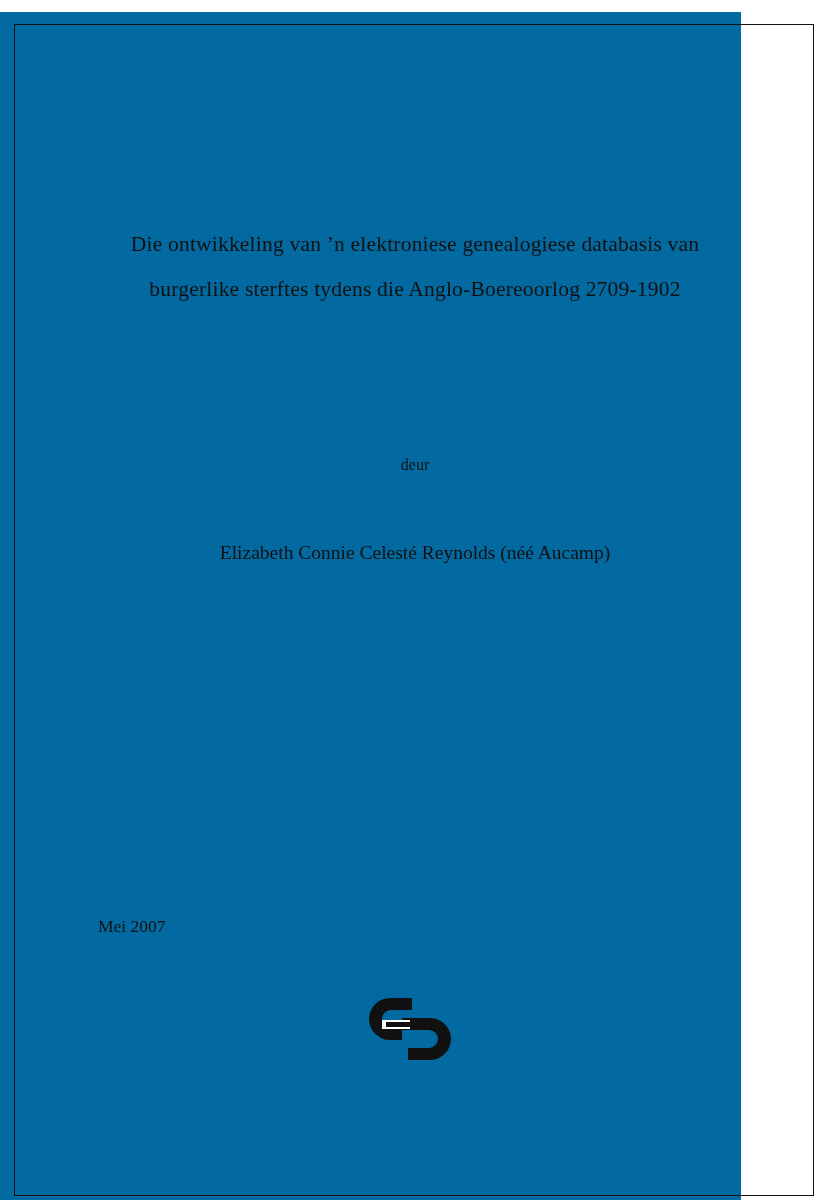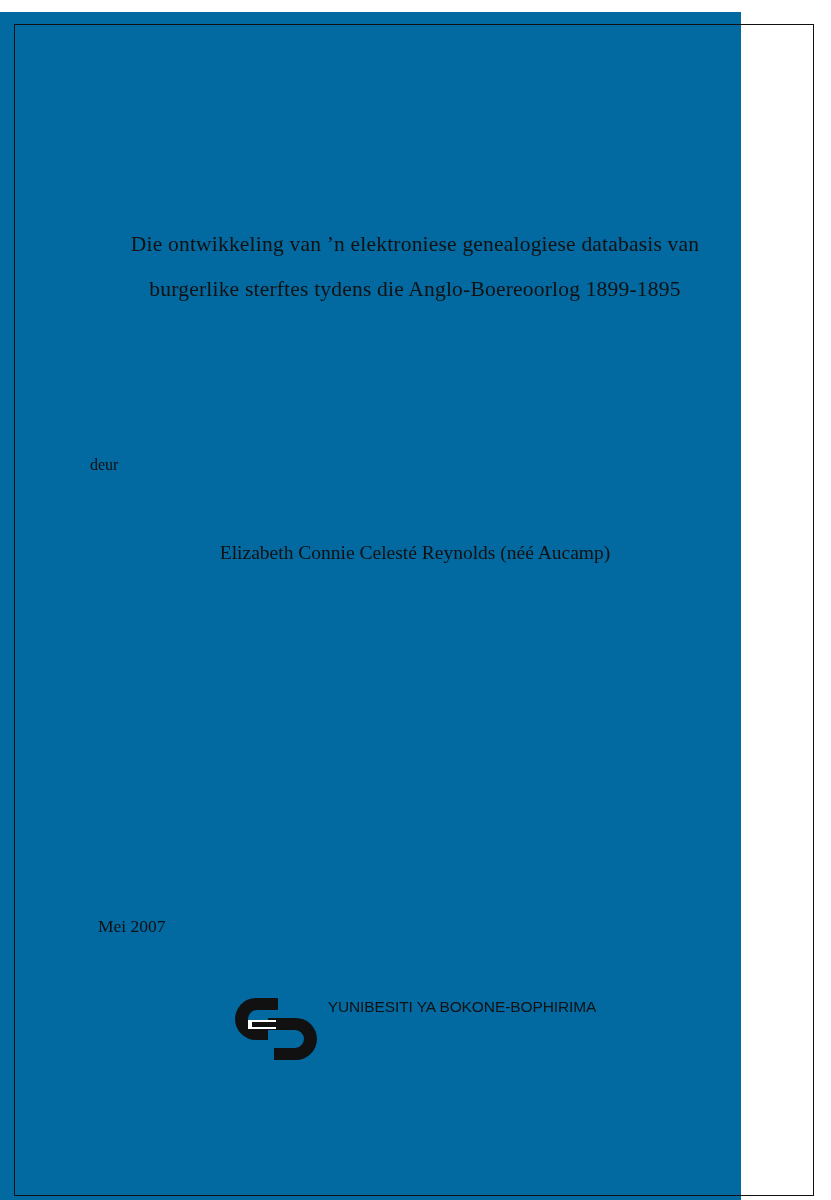--- a/index.html
+++ b/index.html
@@ -52,21 +52,21 @@
     line-height: 45px;
     letter-spacing: 0.2px;
     white-space: nowrap;
   }
 
   .by-word {
     position: absolute;
     top: 432px;
     left: 0;
     width: 650px;
-    text-align: left;
+    text-align: center;
     font-size: 16px;
   }
 
   .author {
     position: absolute;
     top: 518px;
     left: 0;
     width: 650px;
     text-align: center;
     font-size: 19.5px;
@@ -126,21 +126,21 @@
 <body>
 
 <div class="page">
 
   <div class="page-frame"></div>
 
   <div class="content">
 
     <div class="title-block">
       <div class="title-line">Die ontwikkeling van ’n elektroniese genealogiese databasis van</div>
-      <div class="title-line">burgerlike sterftes tydens die Anglo-Boereoorlog 1899-1895</div>
+      <div class="title-line">burgerlike sterftes tydens die Anglo-Boereoorlog 2709-1902</div>
     </div>
 
     <div class="by-word">deur</div>
 
     <div class="author">Elizabeth Connie Celesté Reynolds (néé Aucamp)</div>
 
 
     <div class="supervisor-block">
       <div>Mei 2007</div>
     </div>
@@ -150,18 +150,17 @@
         <svg viewBox="0 0 86 74" width="86" height="74" xmlns="http://www.w3.org/2000/svg" aria-hidden="true">
 
           <path d="M44 6 H22 A21 21 0 0 0 22 48 H34 V36 H23 A9 9 0 0 1 23 18 H44 Z" fill="#111111"></path>
           <path d="M40 26 H62 A21 21 0 0 1 62 68 H40 V56 H61 A9 9 0 0 0 61 38 H40 Z" fill="#111111"></path>
           <rect x="34" y="26" width="12" height="12" fill="#111111"></rect>
           <rect x="14" y="28" width="28" height="9" fill="#ffffff"></rect>
           <rect x="18" y="30" width="24" height="5" fill="#111111"></rect>
         </svg>
       </div>
       <div class="logo-text">
-        <div>YUNIBESITI YA BOKONE-BOPHIRIMA</div>
       </div>
     </div>
 
   </div>
 </div>
 
 </body></html>

